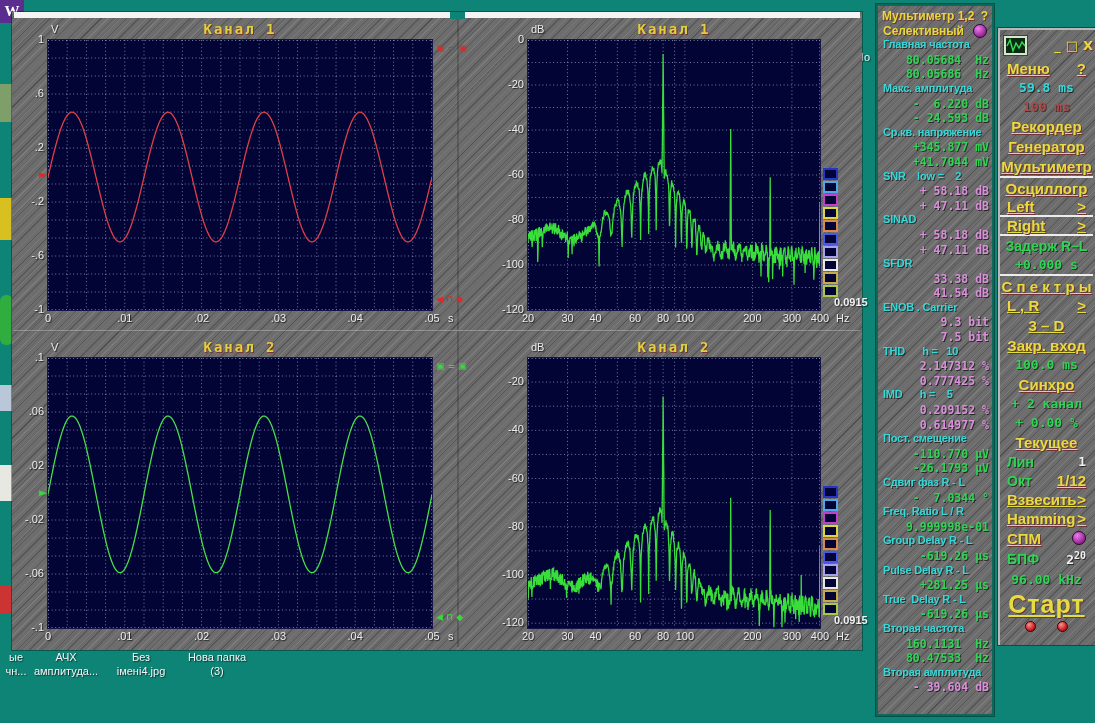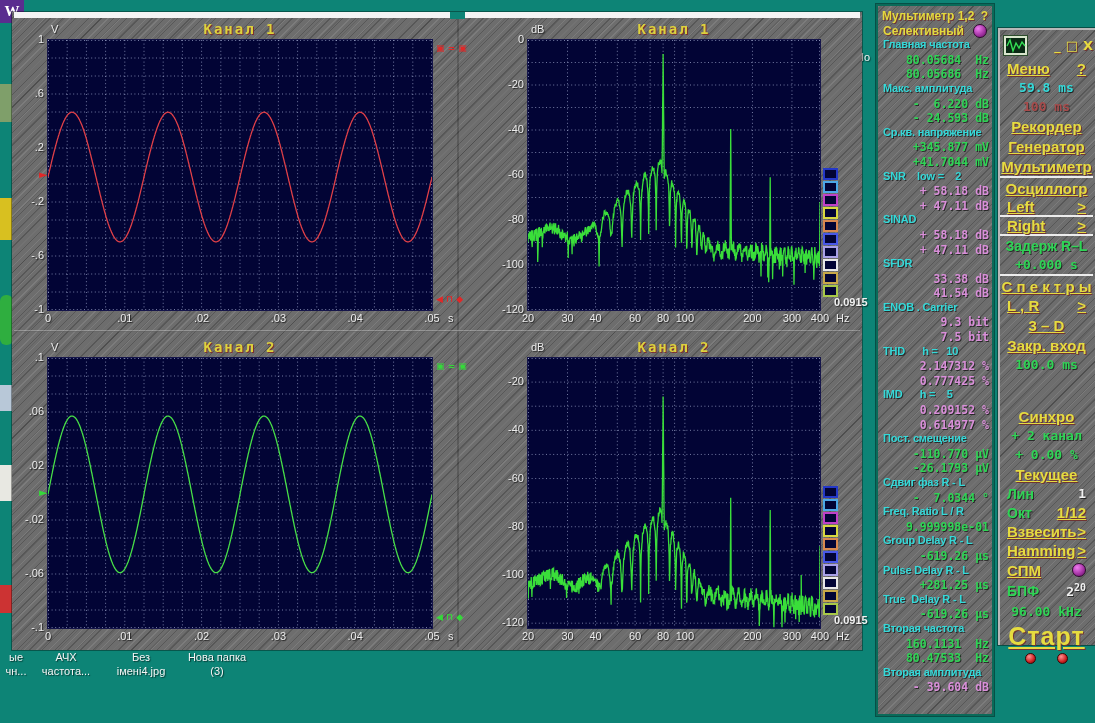--- a/index.html
+++ b/index.html
@@ -87,21 +87,21 @@
   <div class="side-ico" style="top:198px;height:42px;background:#d8c020;"></div>
   <div class="side-ico" style="top:295px;height:50px;background:#2fae3f;border-radius:6px;"></div>
   <div class="side-ico" style="top:385px;height:26px;background:#b8c8d8;"></div>
   <div class="side-ico" style="top:465px;height:36px;background:#e8e8e2;"></div>
   <div class="side-ico" style="top:585px;height:28px;background:#cc3333;"></div>
   <div class="dlabel" style="left:856px;top:51px;">Но</div>
   <div id="bottom-labels">
       <div class="dlabel ctr" style="left: 16px; top: 651px;">ые</div>
       <div class="dlabel ctr" style="left: 16px; top: 665px;">чн...</div>
       <div class="dlabel ctr" style="left: 66px; top: 651px;">АЧХ</div>
-      <div class="dlabel ctr" style="left: 66px; top: 665px;">частота...</div>
+      <div class="dlabel ctr" style="left: 66px; top: 665px;">амплитуда...</div>
       <div class="dlabel ctr" style="left: 141px; top: 651px;">Без</div>
       <div class="dlabel ctr" style="left: 141px; top: 665px;">імені4.jpg</div>
       <div class="dlabel ctr" style="left: 217px; top: 651px;">Нова папка</div>
       <div class="dlabel ctr" style="left: 217px; top: 665px;">(3)</div>
     </div>
 
   <div id="main-window" class="tex">
     <div id="bar-left" class="whitebar"></div>
     <div id="bar-right" class="whitebar"></div>
     <div id="bar-notch"></div>
@@ -464,21 +464,21 @@
         </div>
         <div class="cp-row cp-center" style="height: 20px;">
           <span class="cp-yellow">3 – D</span>
         </div>
         <div class="cp-row cp-center" style="height: 20px;">
           <span class="cp-yellow">Закр. вход</span>
         </div>
         <div class="cp-row cp-center" style="height: 19px;">
           <span class="cp-green">100.0 ms</span>
         </div>
-        <div class="cp-row cp-center" style="height: 20px; margin-top: 32px;">
+        <div class="cp-row cp-center" style="height: 20px;">
           <span class="cp-yellow">Синхро</span>
         </div>
         <div class="cp-row cp-center" style="height: 19px;">
           <span class="cp-green">+ 2 канал</span>
         </div>
         <div class="cp-row cp-center" style="height: 19px;">
           <span class="cp-green">+ 0.00 %</span>
         </div>
         <div class="cp-row cp-center" style="height: 20px;">
           <span class="cp-yellow">Текущее</span>

